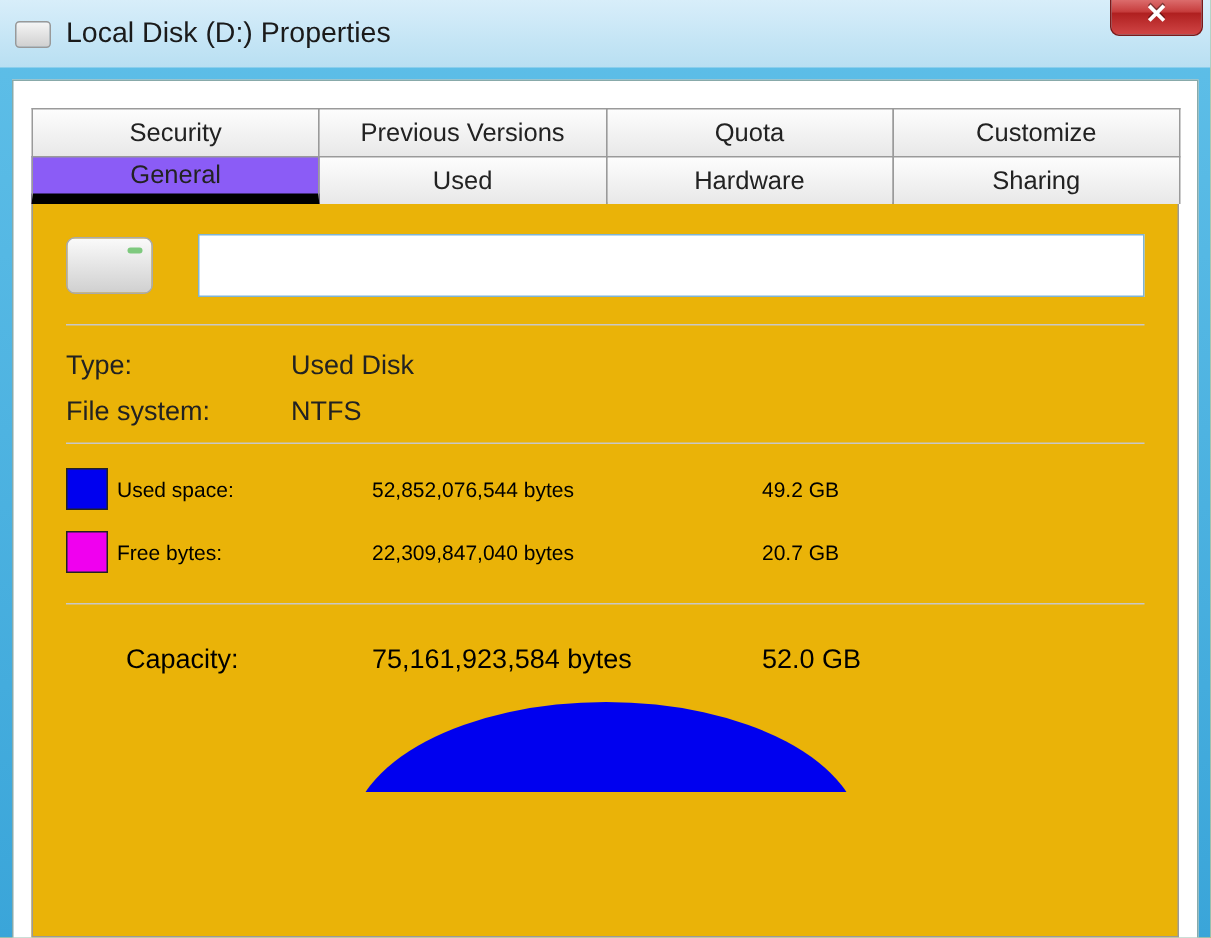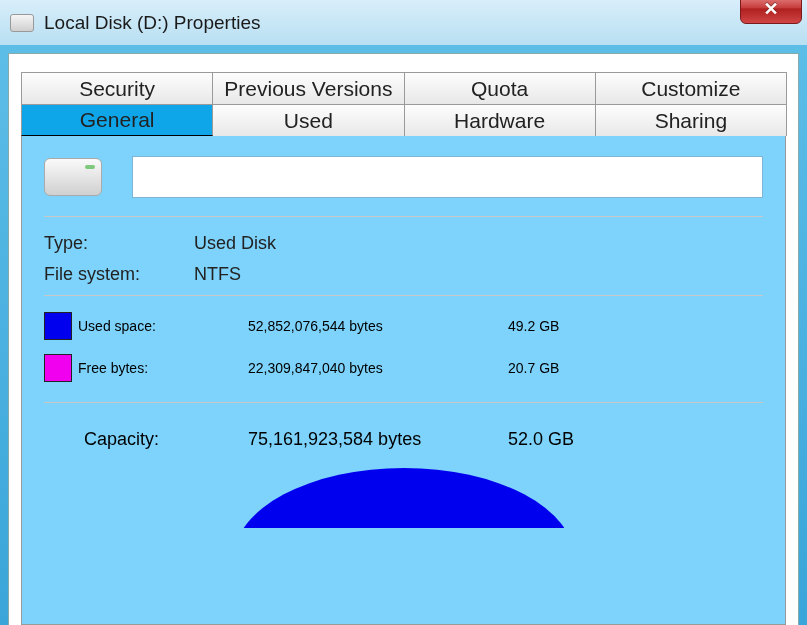--- a/index.html
+++ b/index.html
@@ -71,39 +71,39 @@
     }
     .tab {
       flex: 1;
       height: 32px;
       background: linear-gradient(180deg, #fdfdfd, #e8e8e8);
       border: 1px solid #9a9a9a;
       border-bottom: none;
       display: flex;
       align-items: center;
       justify-content: center;
-      font-size: 21px;
+      font-size: 17px;
       color: #222;
       cursor: pointer;
       margin-right: -1px;
     }
     .tab.active {
-      background: #0ea5e9;
-      border-bottom: 1px solid #000000;
+      background: #8b5cf6;
+      border-bottom: 7px solid #000000;
       position: relative;
       z-index: 2;
     }
     .tab-row.row2 .tab {
       border-top: 1px solid #9a9a9a;
     }
     .tab-panel {
       border: 1px solid #9a9a9a;
       margin: -1px 12px 0 12px;
       padding: 20px 22px;
-      background: #7dd3fc;
+      background: #eab308;
       min-height: 490px;
     }
     .label-row {
       display: flex;
       align-items: center;
       margin-bottom: 18px;
     }
     .drive-icon-large {
       width: 58px; height: 38px;
       background: linear-gradient(180deg, #fafafa, #d0d0d0);

